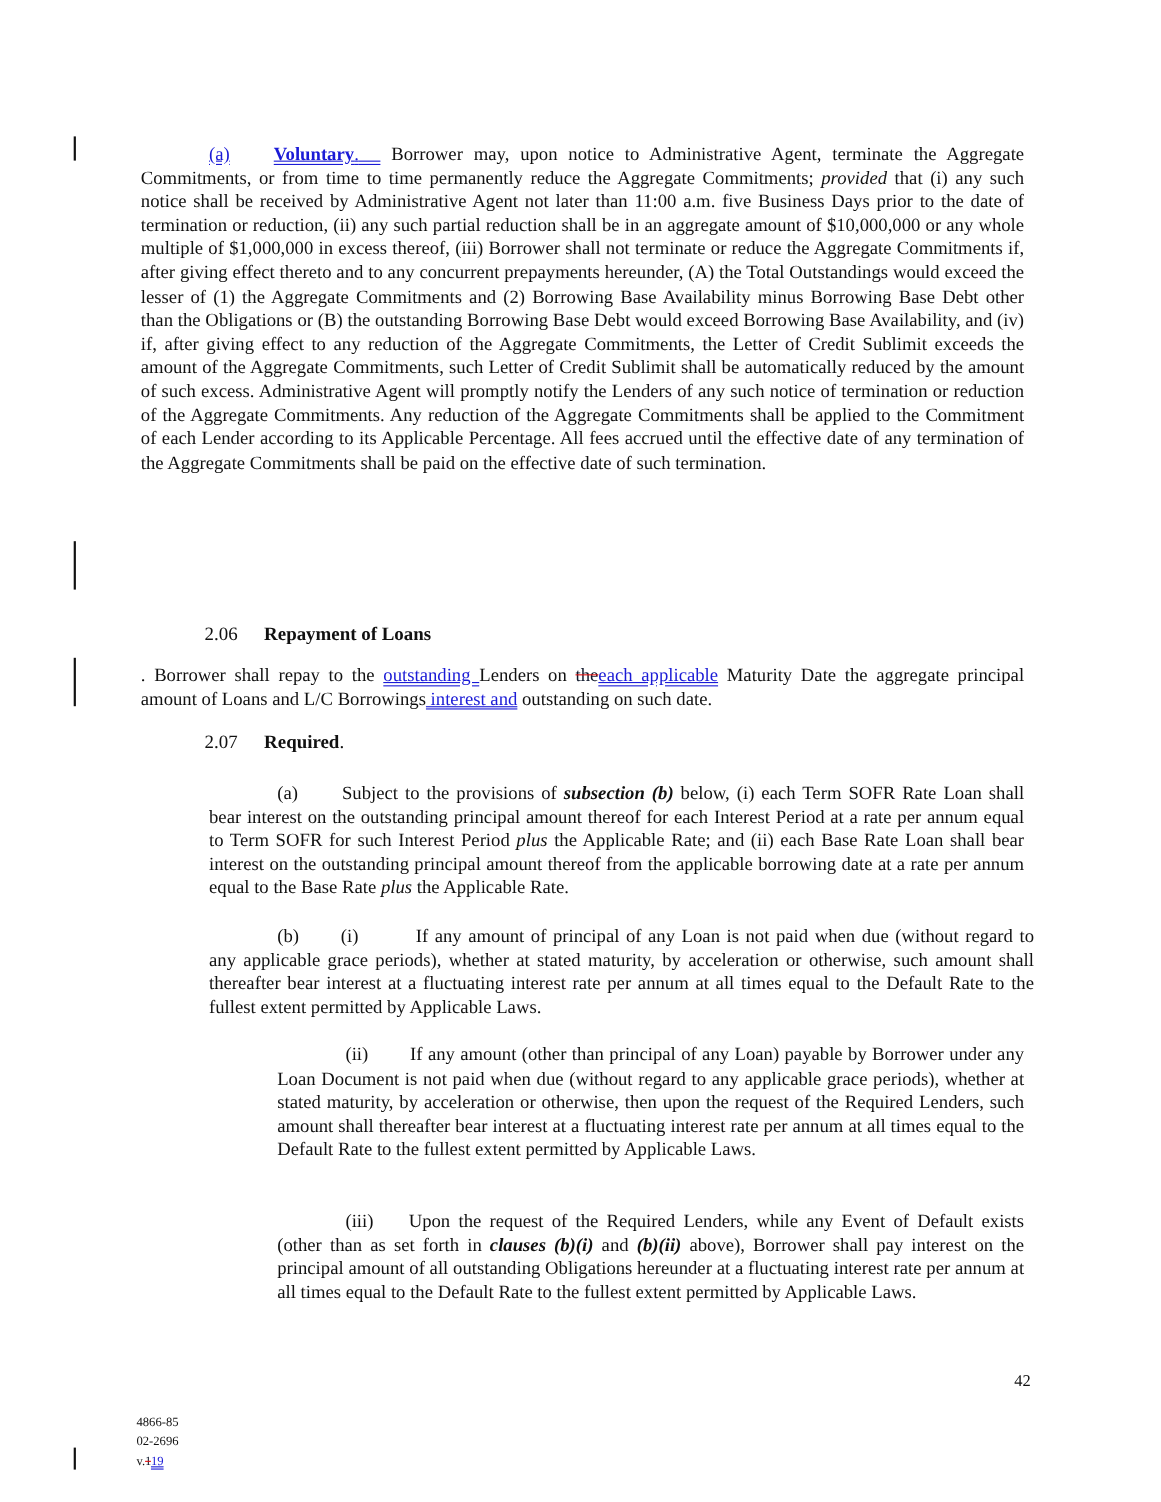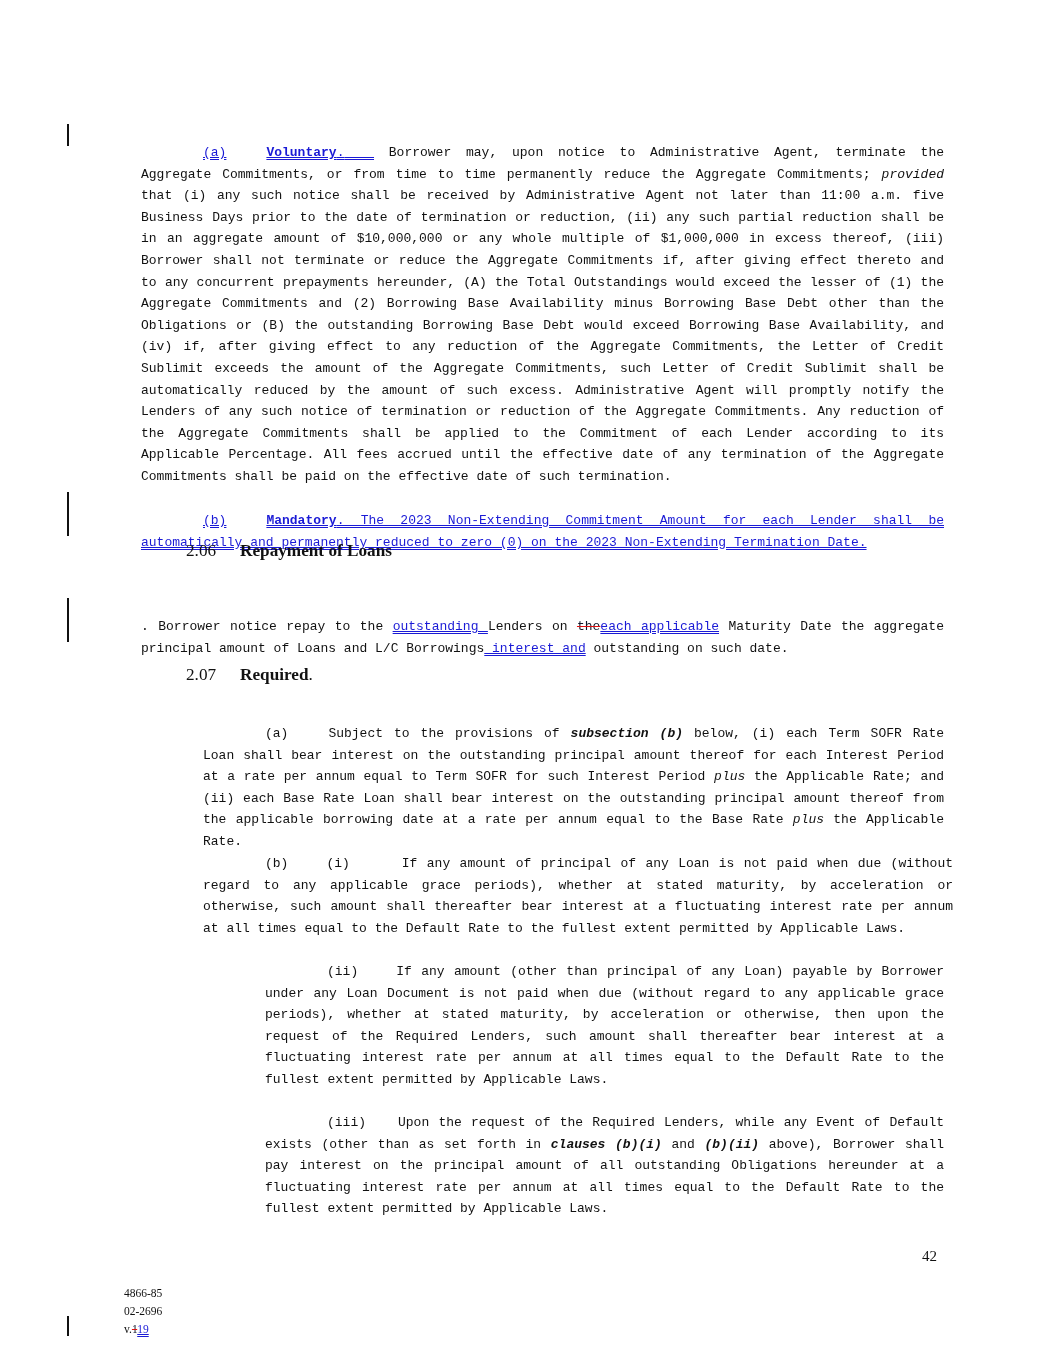--- a/index.html
+++ b/index.html
@@ -1,19 +1,19 @@
 <!DOCTYPE html>
 <html><head>
 <meta charset="utf-8">
 <style>
   html, body { margin: 0; padding: 0; background: #ffffff; }
   body { width: 1055px; height: 1365px; position: relative; overflow: hidden;
          font-family: "Liberation Serif", "DejaVu Serif", serif; color: #111; }
   .page { position: absolute; left: 0; top: 0; width: 1055px; height: 1365px; }
-  .p { position: absolute; font-size: 13px; line-height: 21.6px; text-align: justify; margin: 17px; font-family: Liberation Mono, monospace; }
+  .p { position: absolute; font-size: 17px; line-height: 21.6px; text-align: justify; margin: 4px; }
   .full { left: 124px; width: 803px; }
   .ind1 { left: 186px; width: 741px; }
   .ind2 { left: 248px; width: 679px; }
   .ins { color: #1a1ad6; text-decoration: underline; text-decoration-style: double; text-decoration-color: #1a1ad6; }
   .del { color: #0f172a; text-decoration: line-through; text-decoration-color: #e01010; }
   .tab { display: inline-block; }
   .bar { position: absolute; left: 67px; width: 2px; background: #111; }
   .heading { position: absolute; font-size: 17.2px; line-height: 21.6px; }
   .footer { position: absolute; font-size: 11.5px; line-height: 18px; left: 124px; }
   .pagenum { position: absolute; right: 118px; top: 1248px; font-size: 15px; }
@@ -25,30 +25,27 @@
 
   <div class="bar" style="top:124px;height:22px;"></div>
   <div class="bar" style="top:492px;height:44px;"></div>
   <div class="bar" style="top:598px;height:44px;"></div>
   <div class="bar" style="top:1316px;height:20px;"></div>
 
   <p class="p full" style="top:125px;">
     <span class="tab" style="width:62px;"></span><span class="ins">(a)</span><span class="ins tab" style="width:40px;"></span><b class="ins">Voluntary</b><span class="ins">.</span><span class="ins">&nbsp;&nbsp;</span>&nbsp;<span>Borrower may, upon notice to Administrative Agent, terminate the Aggregate Commitments, or from time to time permanently reduce the Aggregate Commitments; </span><i>provided</i><span> that (i) any such notice shall be received by Administrative Agent not later than 11:00 a.m. five Business Days prior to the date of termination or reduction, (ii) any such partial reduction shall be in an aggregate amount of $10,000,000 or any whole multiple of $1,000,000 in excess thereof, (iii) Borrower shall not terminate or reduce the Aggregate Commitments if, after giving effect thereto and to any concurrent prepayments hereunder, (A) the Total Outstandings would exceed the lesser of (1) the Aggregate Commitments and (2) Borrowing Base Availability minus Borrowing Base Debt other than the Obligations or (B) the outstanding Borrowing Base Debt would exceed Borrowing Base Availability, and (iv) if, after giving effect to any reduction of the Aggregate Commitments, the Letter of Credit Sublimit exceeds the amount of the Aggregate Commitments, such Letter of Credit Sublimit shall be automatically reduced by the amount of such excess. Administrative Agent will promptly notify the Lenders of any such notice of termination or reduction of the Aggregate Commitments. Any reduction of the Aggregate Commitments shall be applied to the Commitment of each Lender according to its Applicable Percentage. All fees accrued until the effective date of any termination of the Aggregate Commitments shall be paid on the effective date of such termination.</span>
   </p>
 
-  <p class="p full ins" style="top:493px;">
-    <span class="tab" style="width:62px;"></span><span>(b)</span><span class="tab" style="width:40px;"></span><b>Mandatory</b><span>. The 2023 Non-Extending Commitment Amount for each Lender shall be automatically and permanently reduced to zero (0) on the 2023 Non-Extending Termination Date.</span>
-  </p>
 
-  <div class="heading" style="left:186px;top:540px;">
+  <div class="heading" style="left:186px;top:566px;">
     <span>2.06</span><span class="tab" style="width:24px;"></span><b>Repayment of Loans</b>
   </div>
 
   <p class="p full" style="top:599px;">
-    <span>. Borrower notice repay to the </span><span class="ins">outstanding </span><span>Lenders on </span><span class="del">the</span><span class="ins">each applicable</span><span> Maturity Date the aggregate principal amount of Loans and L/C Borrowings</span><span class="ins"> interest and</span><span> outstanding on such date.</span>
+    <span>. Borrower shall repay to the </span><span class="ins">outstanding </span><span>Lenders on </span><span class="del">the</span><span class="ins">each applicable</span><span> Maturity Date the aggregate principal amount of Loans and L/C Borrowings</span><span class="ins"> interest and</span><span> outstanding on such date.</span>
   </p>
 
   <div class="heading" style="left:186px;top:664px;">
     <span>2.07</span><span class="tab" style="width:24px;"></span><b>Required</b><span>.</span>
   </div>
 
   <p class="p ind1" style="top:706px;">
     <span class="tab" style="width:62px;"></span><span>(a)</span><span class="tab" style="width:40px;"></span><span>Subject to the provisions of </span><b><i>subsection (b)</i></b><span> below, (i) each Term SOFR Rate Loan shall bear interest on the outstanding principal amount thereof for each Interest Period at a rate per annum equal to Term SOFR for such Interest Period </span><i>plus</i><span> the Applicable Rate; and (ii) each Base Rate Loan shall bear interest on the outstanding principal amount thereof from the applicable borrowing date at a rate per annum equal to the Base Rate </span><i>plus</i><span> the Applicable Rate.</span>
   </p>
 

